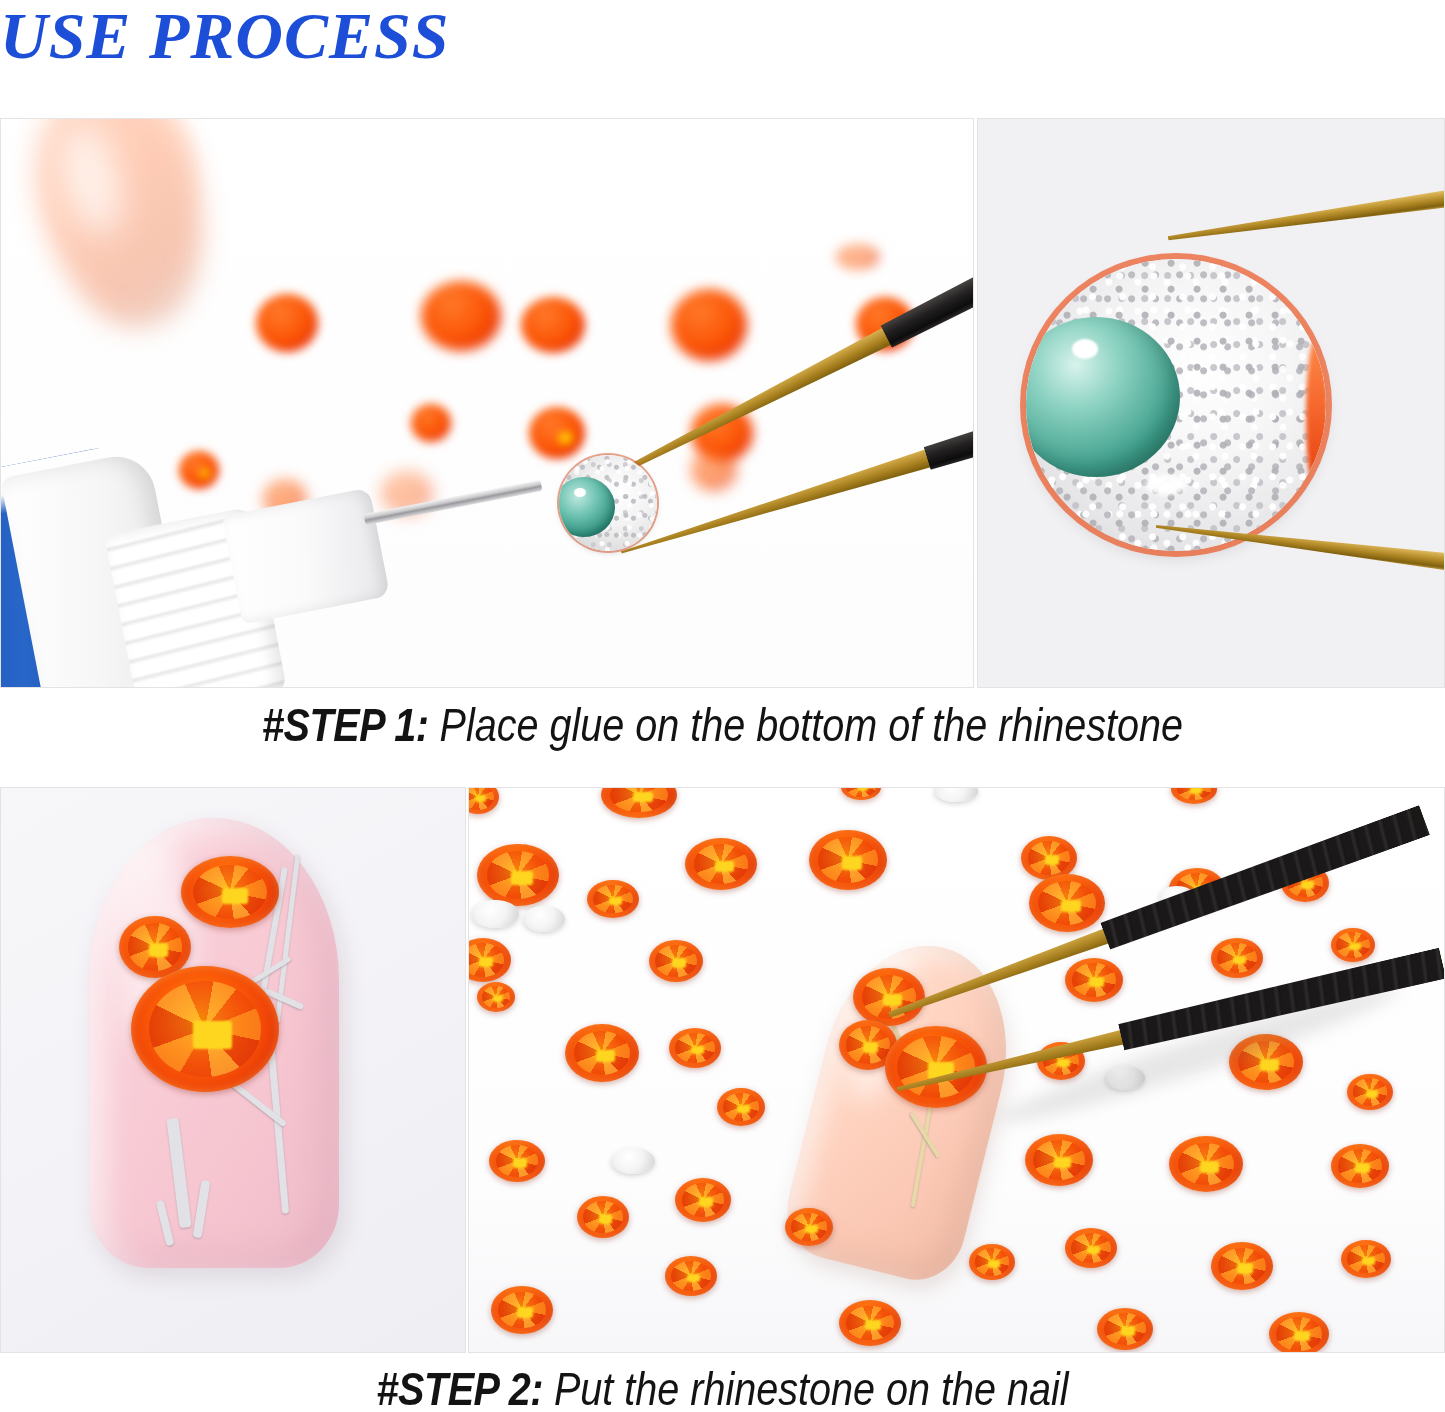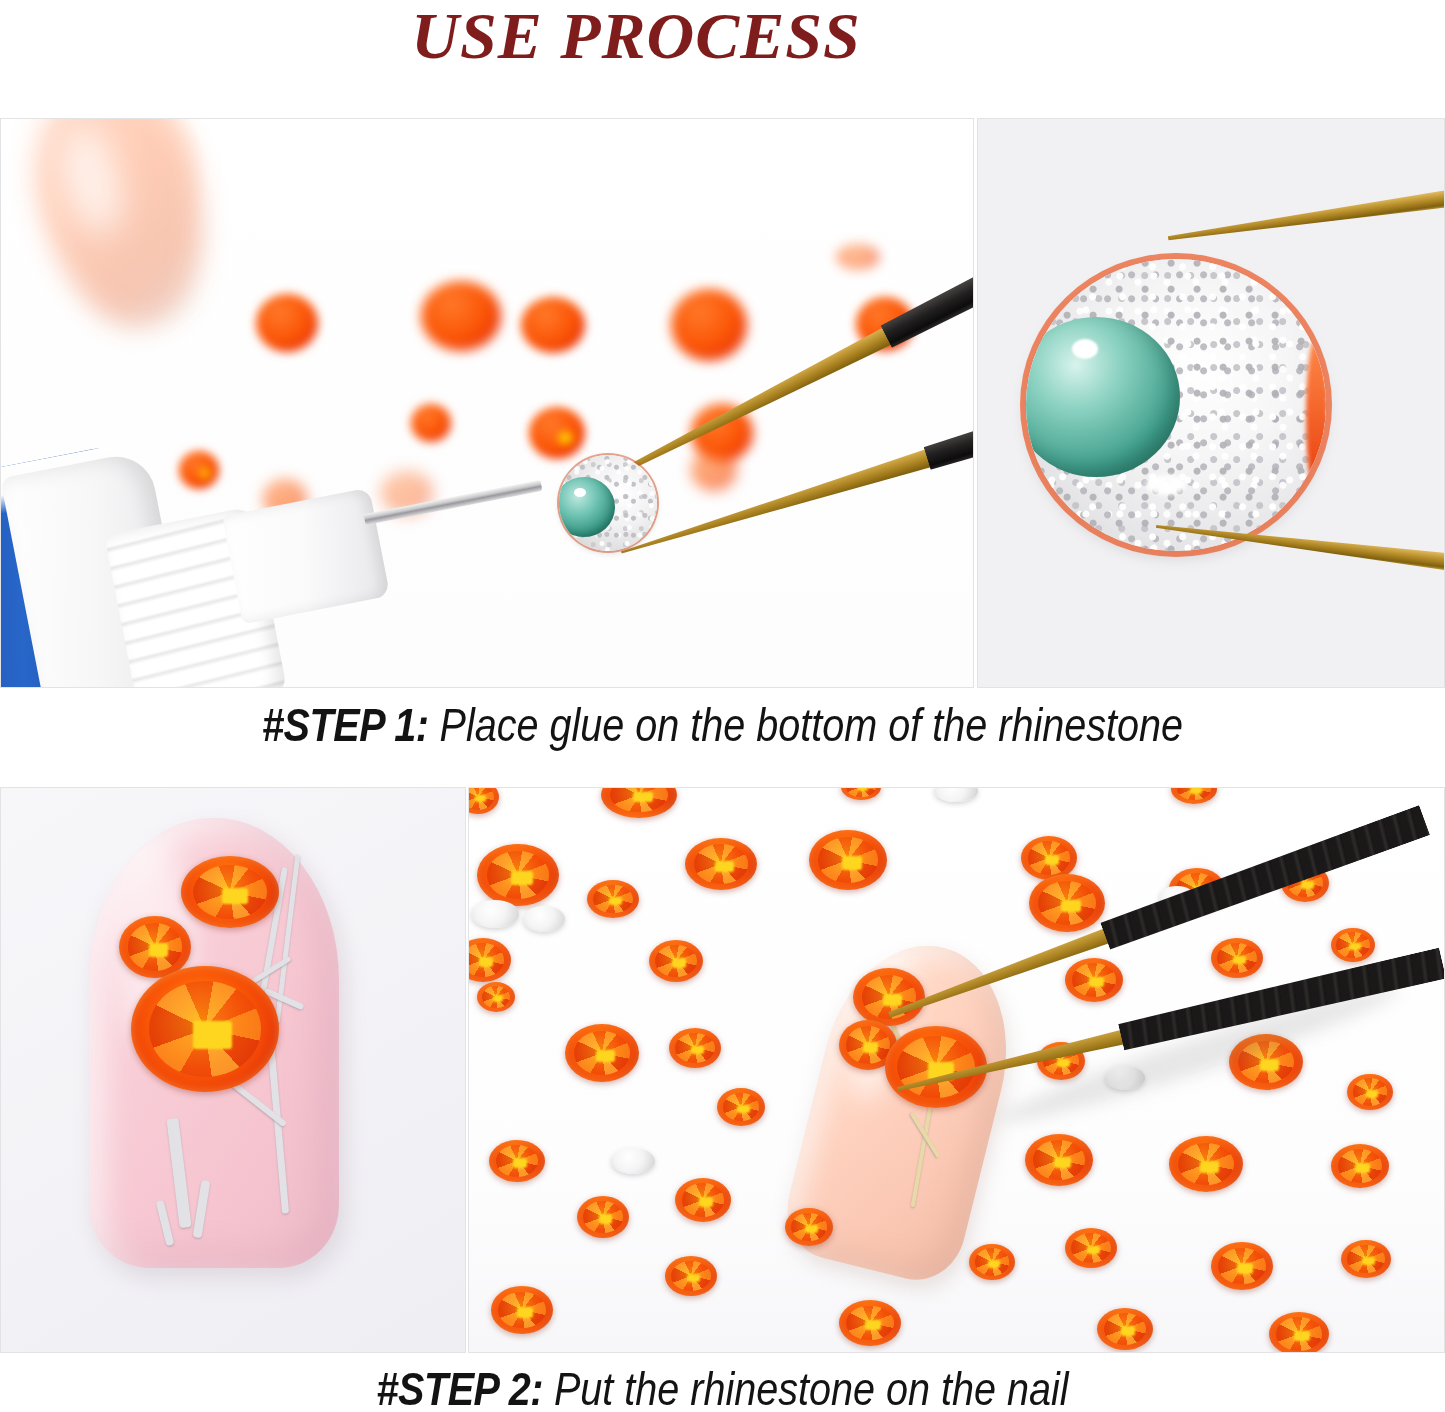--- a/index.html
+++ b/index.html
@@ -21,27 +21,26 @@
   }
 
   
   .title {
     position: absolute;
     top: 0px;
     left: 0;
     width: 1272px;
     height: 82px;
     line-height: 72px;
-    text-align: center;
     font-family: "Liberation Serif", "DejaVu Serif", serif;
     font-weight: 700;
     font-style: italic;
     font-size: 66px;
     letter-spacing: 1px;
-    color: #7f1d1d;
+    color: #1d4ed8;
     white-space: nowrap;
   }
 
   
   .row { position: absolute; left: 0; width: 1445px; }
   #row-1 { top: 118px; height: 570px; }
   #row-2 { top: 787px; height: 566px; }
 
   .panel {
     position: absolute;

